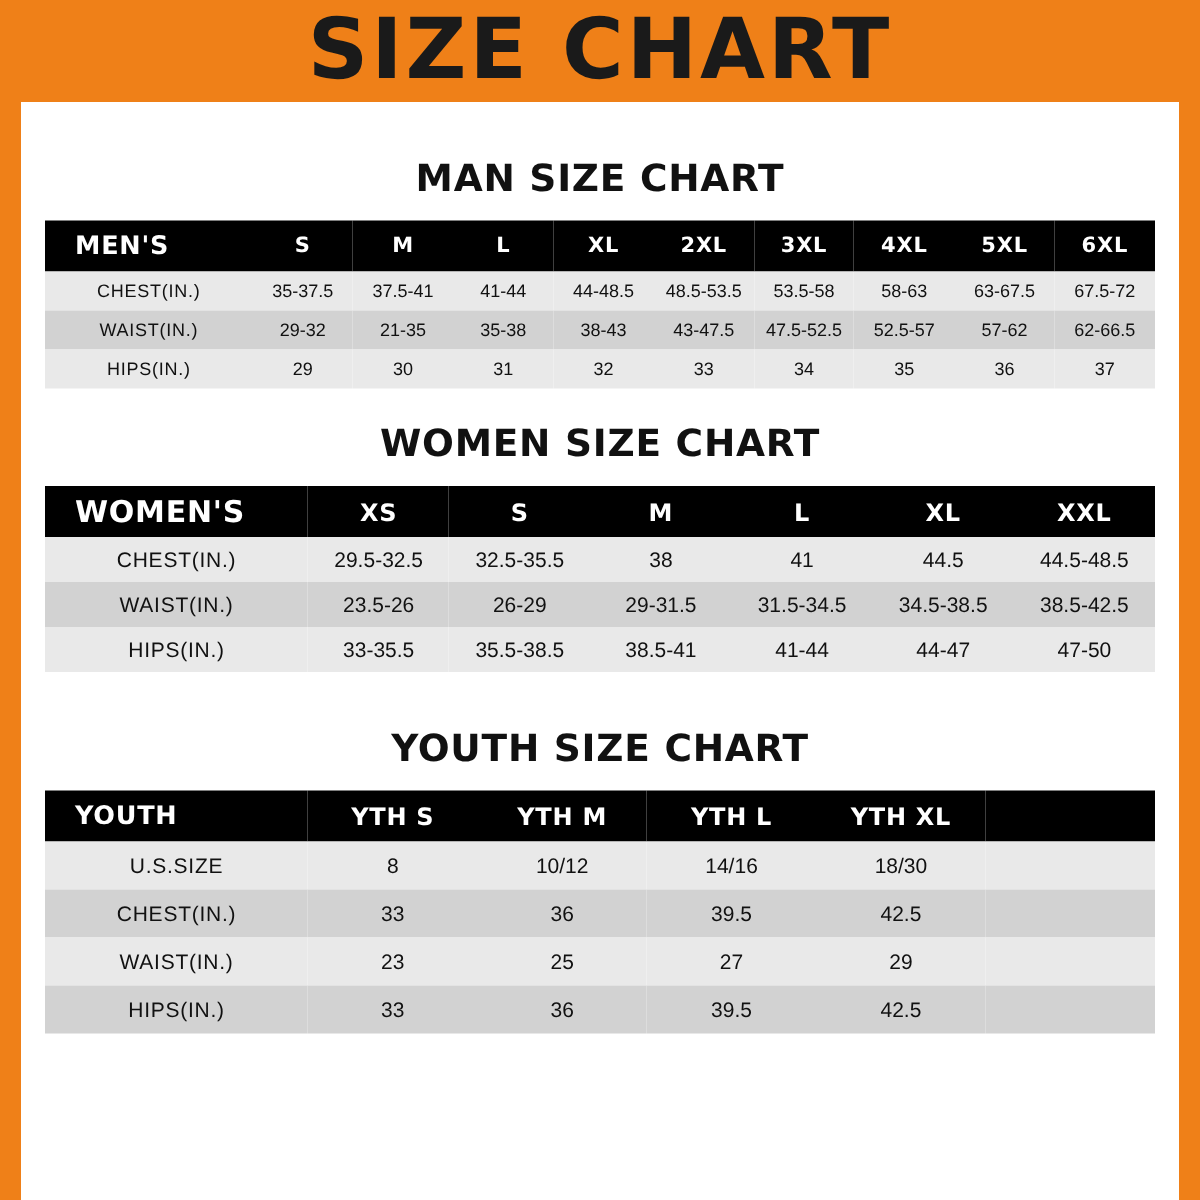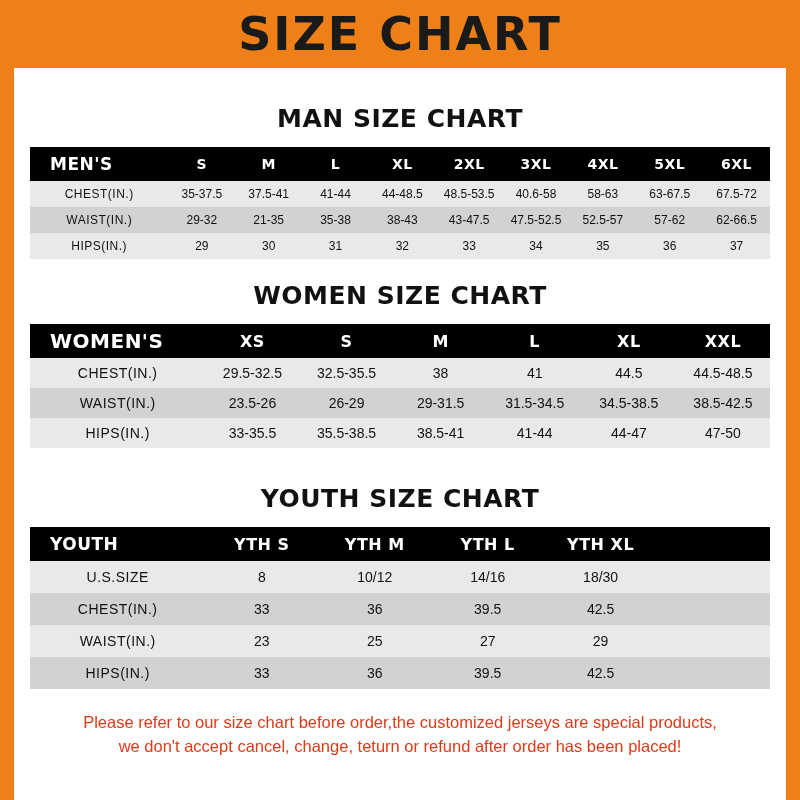--- a/index.html
+++ b/index.html
@@ -25,21 +25,21 @@
   .banner {
     height: 68px;
     background: #ef8018;
     display: flex;
     align-items: center;
     justify-content: center;
   }
   .banner-title {
     font-family: "DejaVu Sans", sans-serif;
     font-weight: bold;
-    font-size: 46px;
+    font-size: 56px;
     letter-spacing: 2px;
     color: #1a1a1a;
     line-height: 1;
   }
   .content {
     padding: 0 16px;
     box-sizing: border-box;
   }
   .section-title {
     text-align: center;
@@ -144,21 +144,21 @@
         </tr>
       </thead>
       <tbody>
         <tr class="odd">
           <td class="first">CHEST(IN.)</td>
           <td>35-37.5</td>
           <td>37.5-41</td>
           <td>41-44</td>
           <td>44-48.5</td>
           <td>48.5-53.5</td>
-          <td>40.6-58</td>
+          <td>53.5-58</td>
           <td>58-63</td>
           <td>63-67.5</td>
           <td>67.5-72</td>
         </tr>
         <tr class="even">
           <td class="first">WAIST(IN.)</td>
           <td>29-32</td>
           <td>21-35</td>
           <td>35-38</td>
           <td>38-43</td>
@@ -268,19 +268,15 @@
           <td class="first">HIPS(IN.)</td>
           <td>33</td>
           <td>36</td>
           <td>39.5</td>
           <td>42.5</td>
           <td></td>
         </tr>
       </tbody>
     </table>
 
-    <div class="notice">
-      <div>Please refer to our size chart before order,the customized jerseys are special products,</div>
-      <div>we don't accept cancel, change, teturn or refund after order has been placed!</div>
-    </div>
 
   </div>
 </div>
 
 </body></html>

